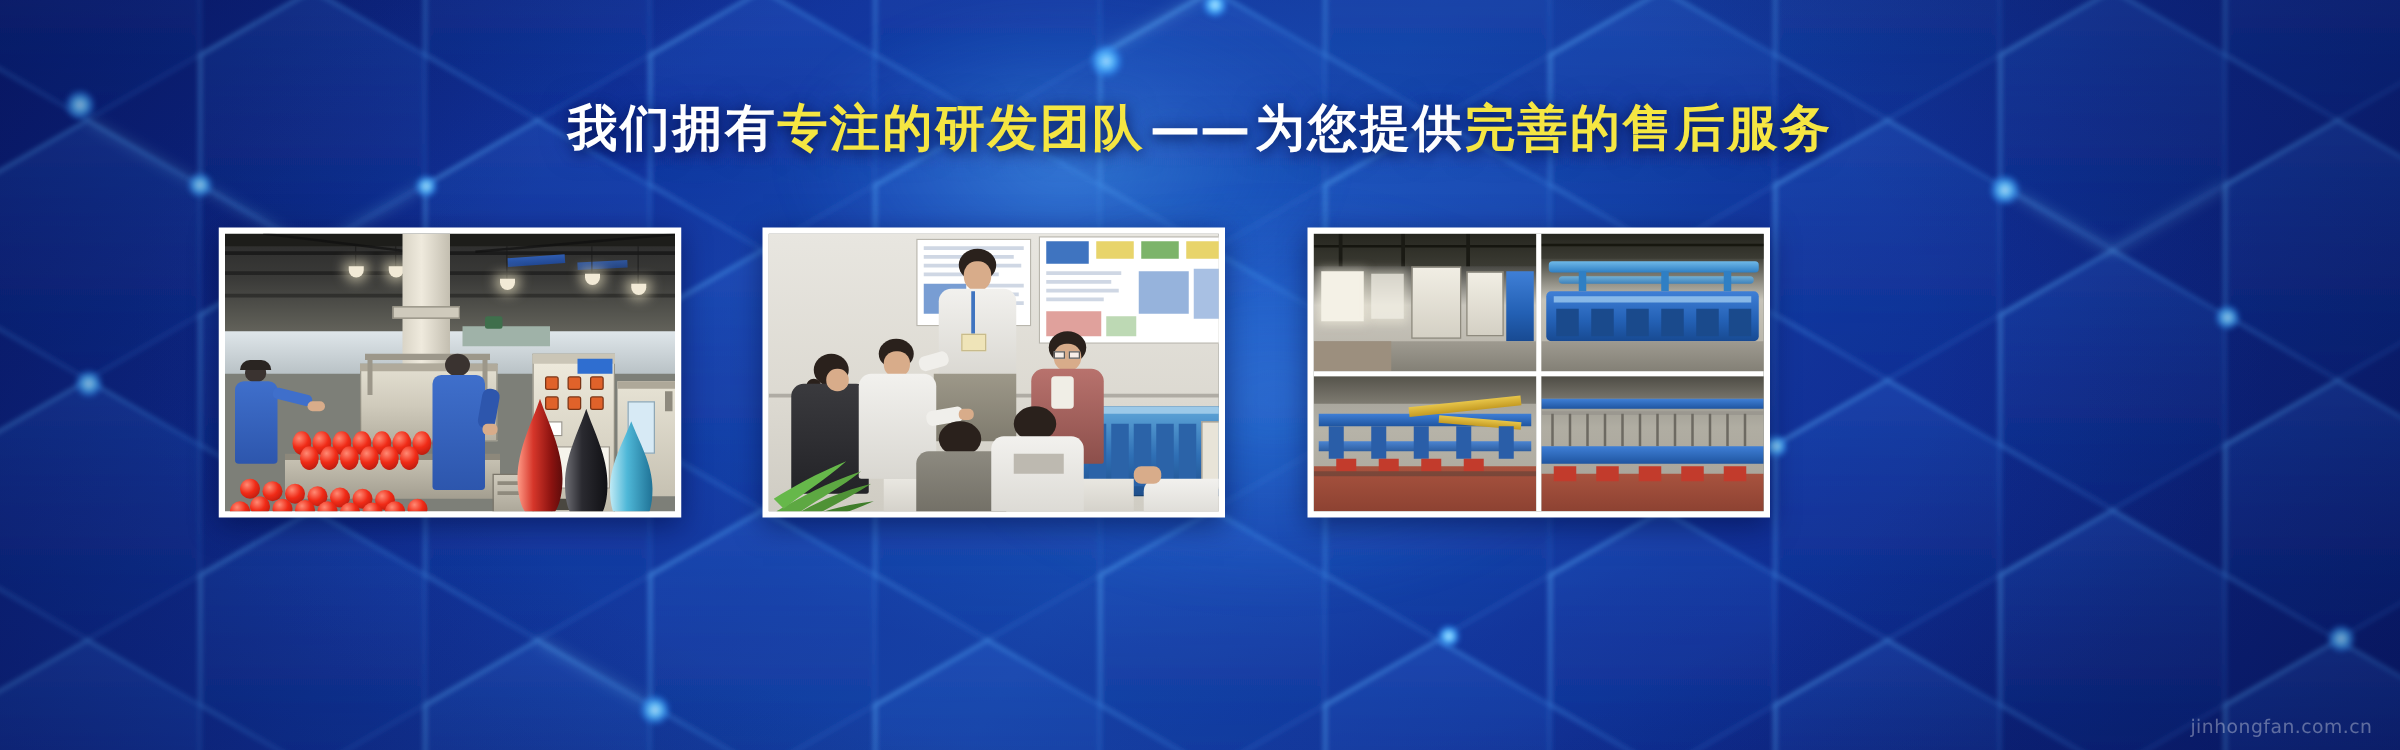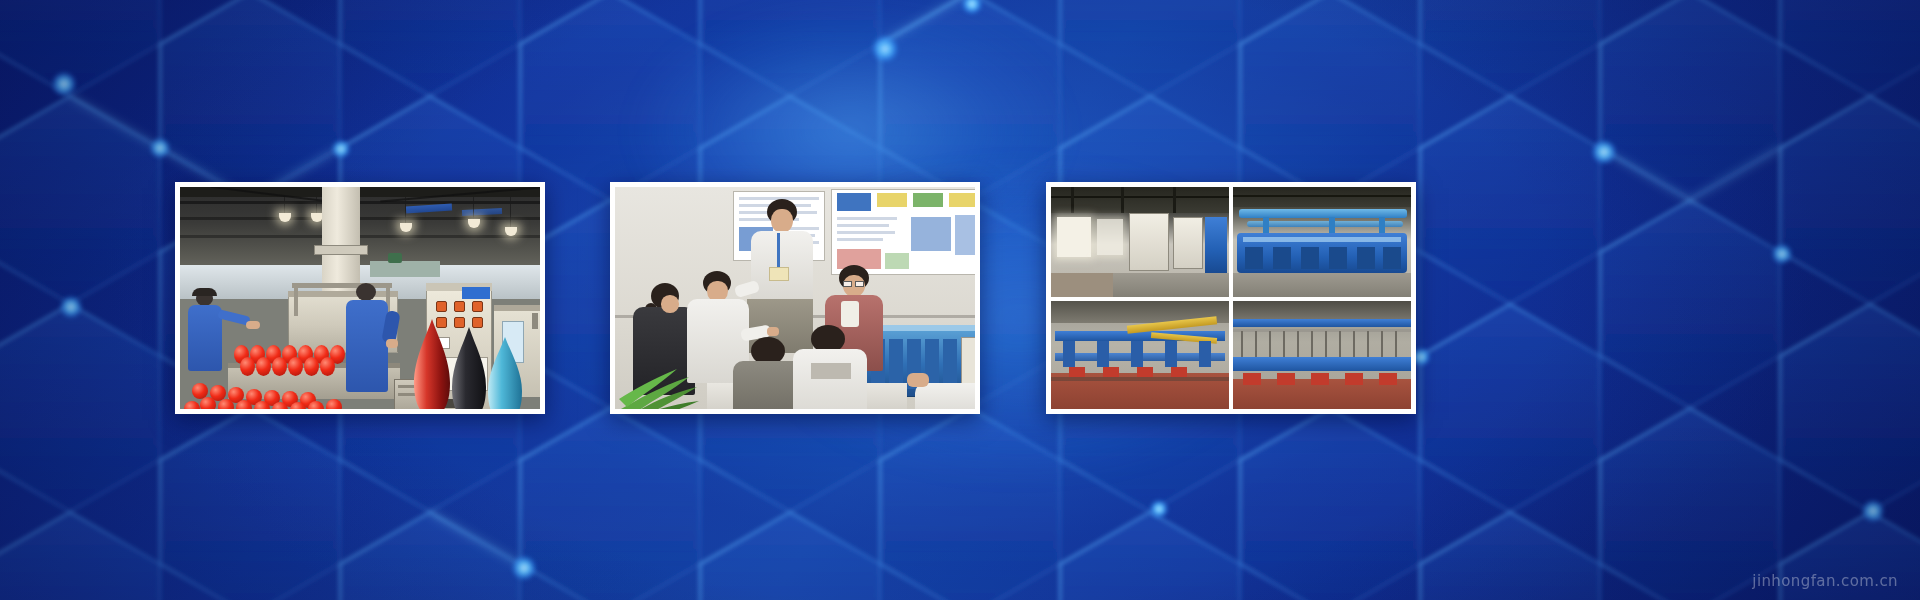--- a/index.html
+++ b/index.html
@@ -256,20 +256,23 @@
   <div class="node" style="left:1592px;top:140px; width:24px; height:24px;"></div>
   <div class="node" style="left:1772px;top:244px; width:20px; height:20px;"></div>
   <div class="node" style="left:1862px;top:500px; width:22px; height:22px;"></div>
   <div class="node" style="left:1150px;top:500px; width:18px; height:18px;"></div>
 
   <div class="glow-big" style="left:640px; top:10px; width:420px; height:240px;
        background:radial-gradient(ellipse at 50% 50%, rgba(90,180,255,.40) 0%, rgba(50,130,230,.16) 50%, rgba(30,90,200,0) 78%);"></div>
   <div class="glow-big" style="left:760px; top:170px; width:520px; height:300px;
        background:radial-gradient(ellipse at 50% 50%, rgba(70,160,250,.30) 0%, rgba(40,110,220,.12) 55%, rgba(20,70,180,0) 80%);"></div>
 
+  <h1 class="headline">
+    <span class="h-white">我们拥有</span><span class="h-accent">专注的研发团队</span><span class="h-dash">——</span><span class="h-white">为您提供</span><span class="h-accent">完善的售后服务</span>
+  </h1>
 
   <div class="panels">
 
     <div class="panel" id="panel-1">
       <div class="panel-inner">
 
         <div class="ph p1-roof"></div>
         <div class="ph p1-roofbeam" style="top:14px;"></div>
         <div class="ph p1-roofbeam" style="top:30px; opacity:.75;"></div>
         <div class="ph p1-roofbeam" style="top:48px; opacity:.6;"></div>

